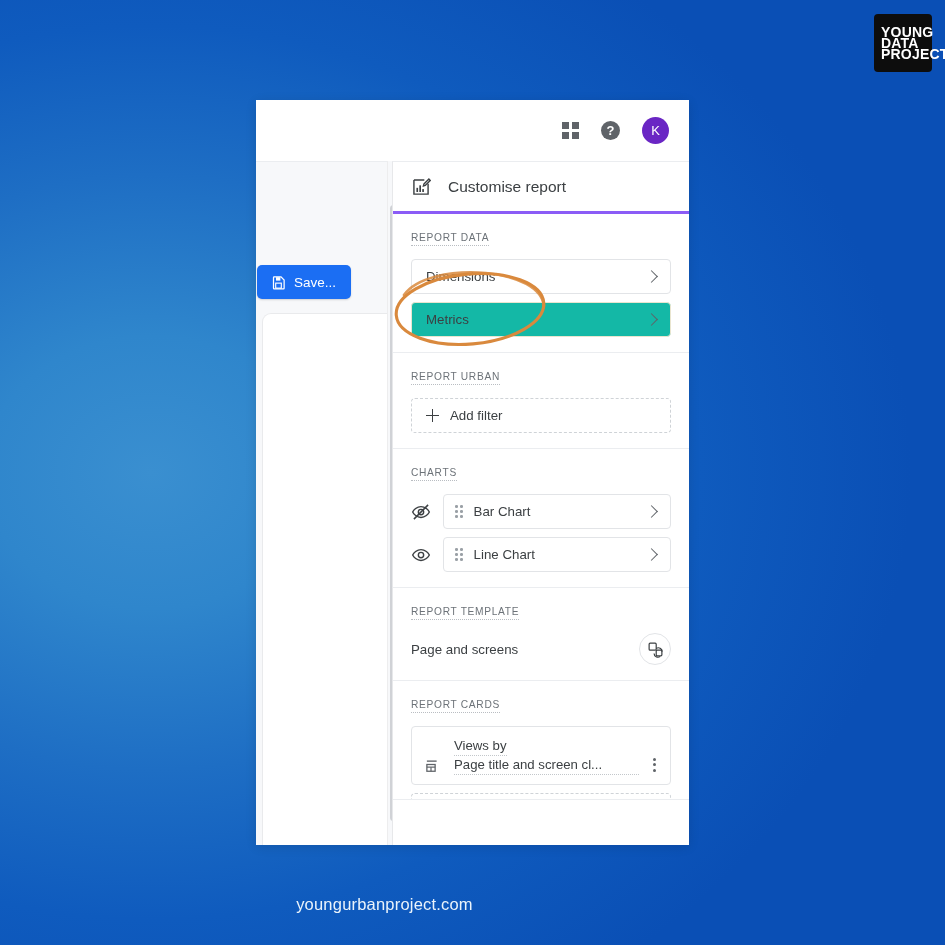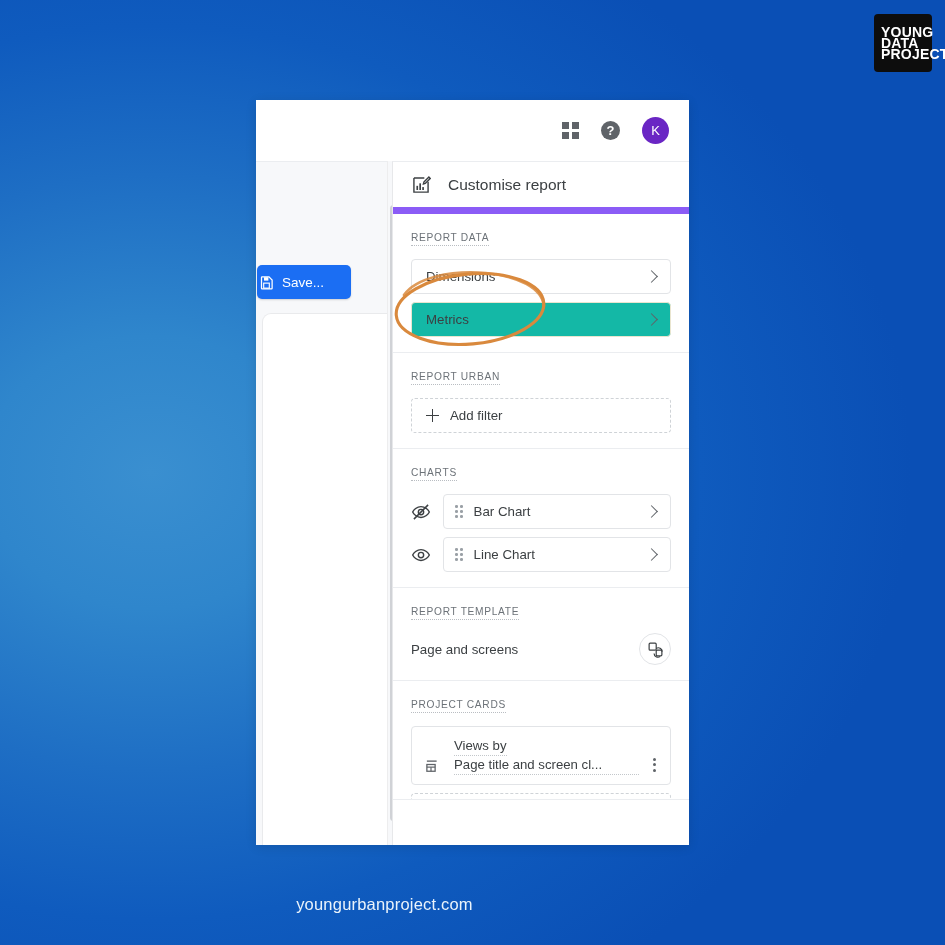--- a/index.html
+++ b/index.html
@@ -119,21 +119,21 @@
   }
   #save-btn {
     position: absolute;
     left: 1px; top: 103px;
     width: 94px; height: 34px;
     background: #1b6ef3;
     border-radius: 5px;
     display: flex;
     align-items: center;
     gap: 8px;
-    padding-left: 2px;
+    padding-left: 14px;
     cursor: pointer;
     box-shadow: 0 1px 2px rgba(0,0,0,0.16);
   }
   #save-btn .save-label { color: #ffffff; font-size: 13.5px; }
 
   
   #scrollbar-track {
     position: absolute;
     left: 131px; top: 61px;
     width: 12px; height: 684px;
@@ -159,21 +159,21 @@
     border-left: 1px solid #e7e8ea;
   }
 
   
   #panel-header {
     height: 52px;
     display: flex;
     align-items: center;
     gap: 17px;
     padding-left: 18px;
-    border-bottom: 7px solid #8b5cf6;
+    border-bottom: 3px solid #8b5cf6;
   }
   #panel-header .title { font-size: 15.5px; color: #3c4043; }
 
   .section { border-bottom: 1px solid #ebedf0; padding: 13px 18px 15px 18px; }
   .section.no-border { border-bottom: none; }
 
   .section-label {
     font-size: 10.2px;
     letter-spacing: 0.7px;
     color: #6c7278;
@@ -433,21 +433,21 @@
             <svg width="17" height="17" viewBox="0 0 24 24">
               <rect x="3" y="3" width="10" height="10" rx="1.5" fill="none" stroke="#3c4043" stroke-width="1.7"></rect>
               <path d="M10 17.5a5.5 5.5 0 0 0 8.5 4.5M21.5 15a5.5 5.5 0 0 0-8.5-4.5" fill="none" stroke="#3c4043" stroke-width="1.7"></path>
               <rect x="13" y="13" width="8" height="8" rx="1.5" fill="none" stroke="#3c4043" stroke-width="1.7"></rect>
             </svg>
           </span>
         </div>
       </div>
 
       <div class="section no-border">
-        <div class="section-label">PROJECT CARDS</div>
+        <div class="section-label">REPORT CARDS</div>
 
         <div class="summary-card">
           <svg width="18" height="18" viewBox="0 0 24 24">
             <path d="M2.5 5.5h13" stroke="#5f6368" stroke-width="1.8" fill="none"></path>
             <rect x="2.5" y="10" width="11" height="9" fill="none" stroke="#5f6368" stroke-width="1.7"></rect>
             <path d="M2.5 13.5h11" stroke="#5f6368" stroke-width="1.6" fill="none"></path>
             <path d="M8 13.5V19" stroke="#5f6368" stroke-width="1.6" fill="none"></path>
           </svg>
           <span class="sc-text">
             <span class="sc-line">Views by</span>

